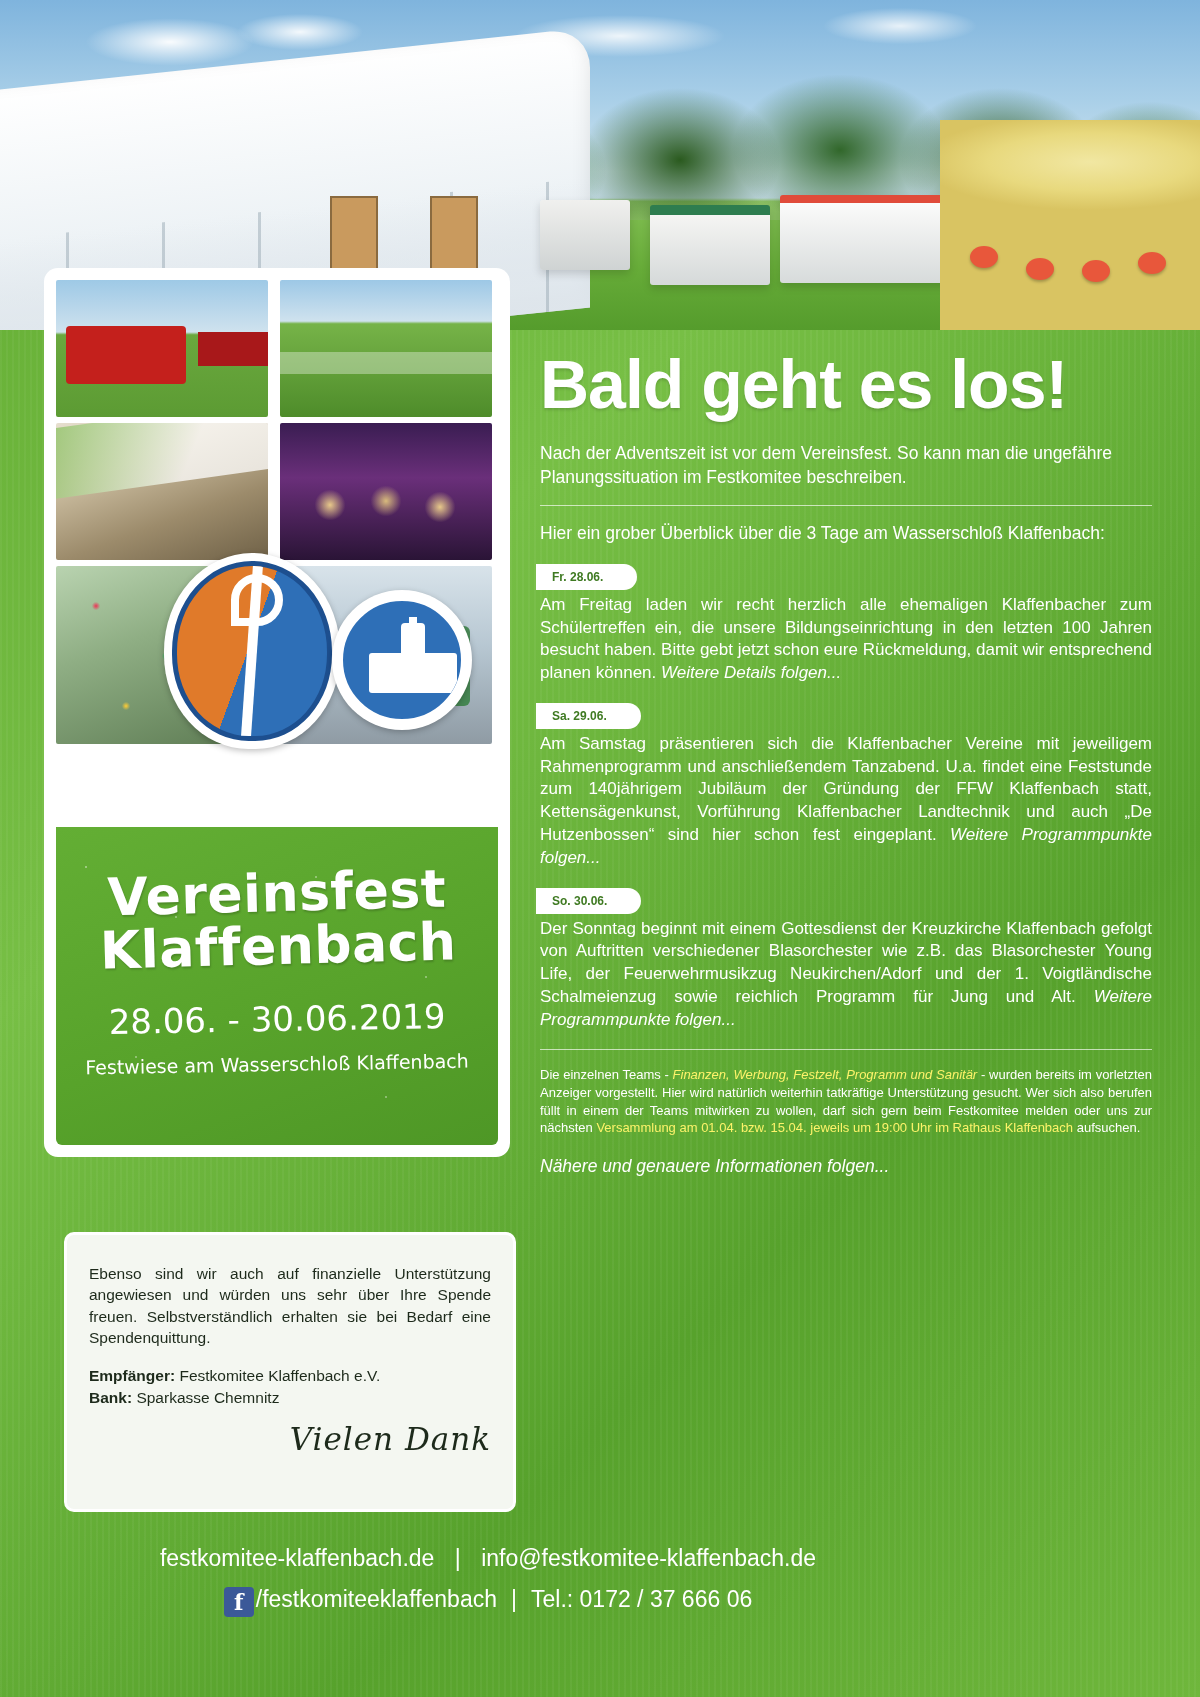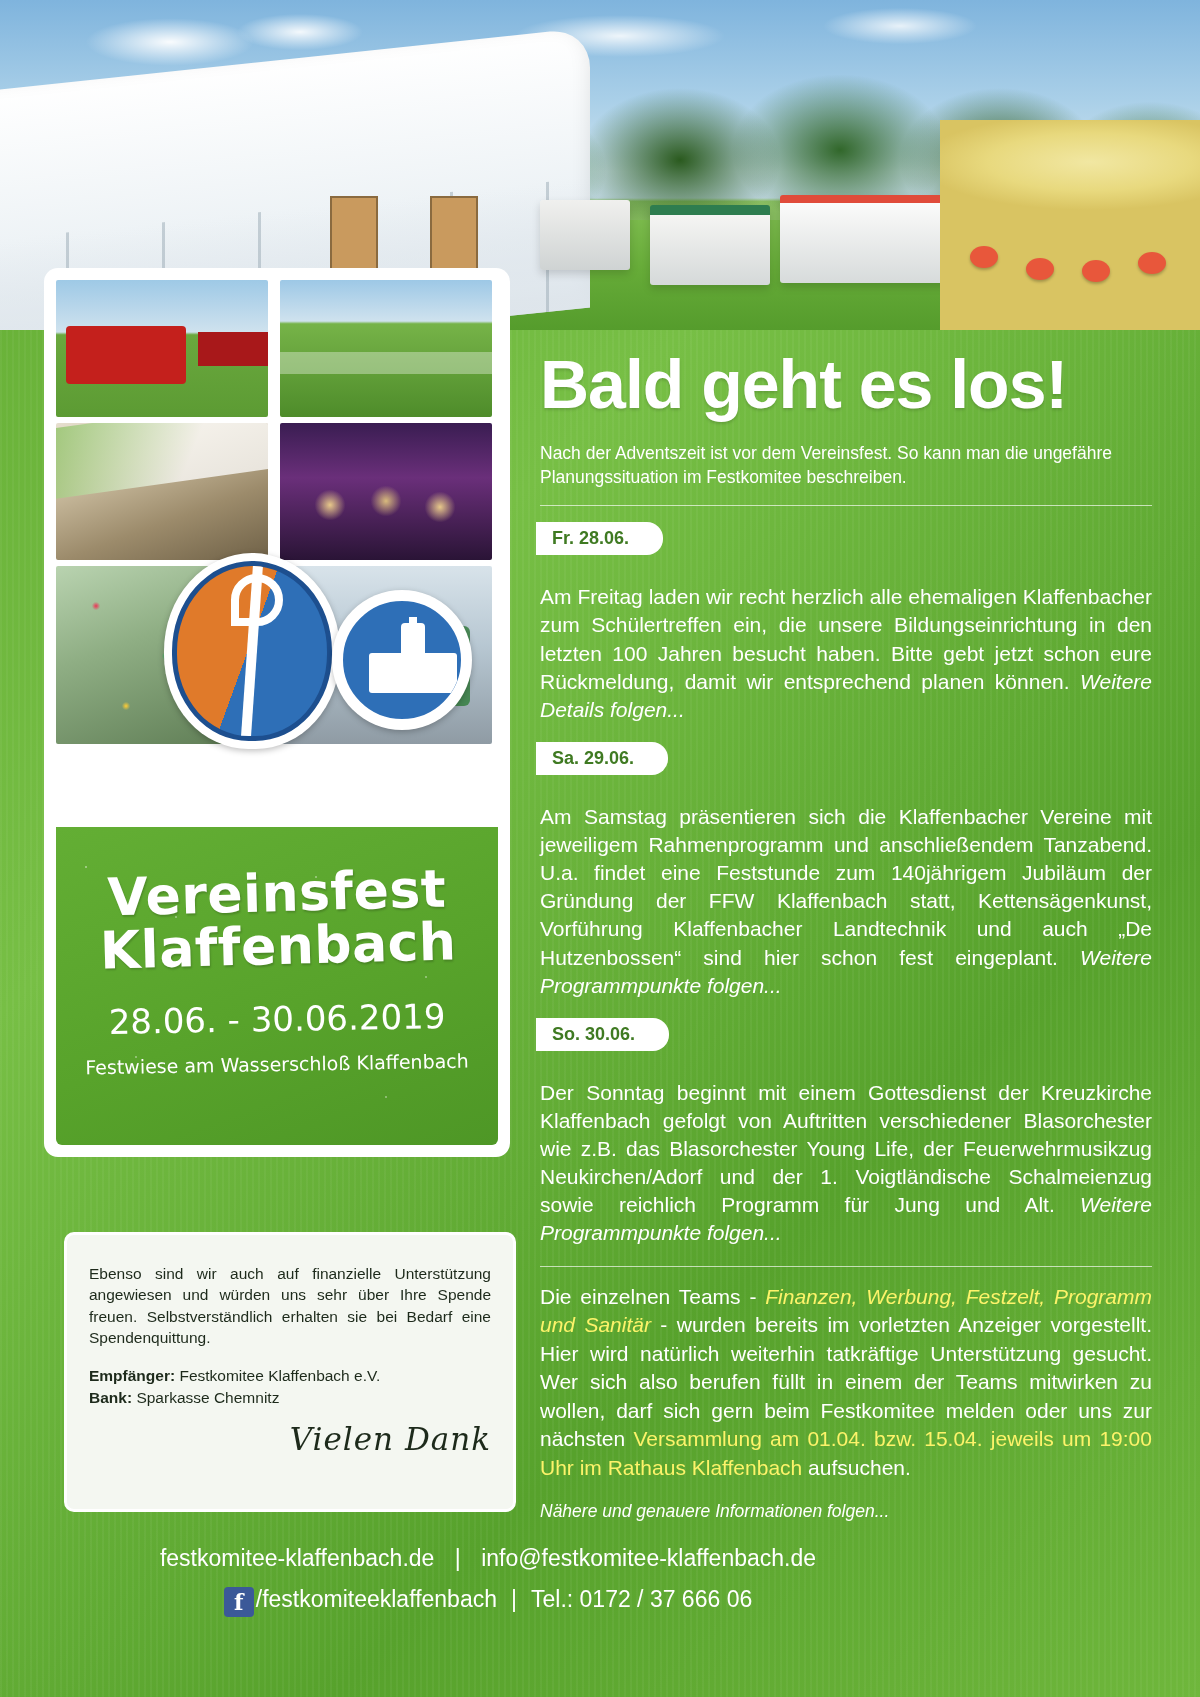--- a/index.html
+++ b/index.html
@@ -295,35 +295,35 @@
   .lead {
     font-size: 17.5px;
     line-height: 1.35;
     margin: 0 0 18px 0;
   }
   .day-badge {
     display: inline-block;
     background: #ffffff;
     color: #3f7a22;
     font-weight: 700;
-    font-size: 18px;
+    font-size: 12px;
     padding: 6px 34px 6px 16px;
     border-radius: 0 16px 16px 0;
     margin-left: -4px;
-    margin-bottom: 28px;
+    margin-bottom: 4px;
   }
   .day-text {
-    font-size: 21px;
+    font-size: 17px;
     line-height: 1.34;
     text-align: justify;
     margin: 0 0 18px 0;
   }
   .day-text i { font-style: italic; }
   .teams-text {
-    font-size: 21px;
+    font-size: 13px;
     line-height: 1.36;
     text-align: justify;
     margin: 0 0 18px 0;
   }
   .hl { color: #fdf36a; font-style: italic; }
   .hl2 { color: #fdf36a; }
   .closing {
     font-size: 17.5px;
     font-style: italic;
     line-height: 1.35;
@@ -405,20 +405,21 @@
     <span>/festkomiteeklaffenbach</span>
     <span style="padding:0 14px;">|</span>
     <span>Tel.: 0172 / 37 666 06</span>
   </div>
 </div>
 
 <div class="right-col">
   <h1 class="headline">Bald geht es los!</h1>
   <p class="intro">Nach der Adventszeit ist vor dem Vereinsfest. So kann man die ungefähre Planungssituation im Festkomitee beschreiben.</p>
   <div class="divider"></div>
+  <p class="lead">Hier ein grober Überblick über die 3 Tage am Wasserschloß Klaffenbach:</p>
 
   <div class="day-badge">Fr. 28.06.</div>
   <p class="day-text"><span>Am Freitag laden wir recht herzlich alle ehemaligen Klaffenbacher zum Schülertreffen ein, die unsere Bildungseinrichtung in den letzten 100 Jahren besucht haben. Bitte gebt jetzt schon eure Rückmeldung, damit wir entsprechend planen können. </span><i>Weitere Details folgen...</i></p>
 
   <div class="day-badge">Sa. 29.06.</div>
   <p class="day-text"><span>Am Samstag präsentieren sich die Klaffenbacher Vereine mit jeweiligem Rahmenprogramm und anschließendem Tanzabend. U.a. findet eine Feststunde zum 140jährigem Jubiläum der Gründung der FFW Klaffenbach statt, Kettensägenkunst, Vorführung Klaffenbacher Landtechnik und auch „De Hutzenbossen“ sind hier schon fest eingeplant. </span><i>Weitere Programmpunkte folgen...</i></p>
 
   <div class="day-badge">So. 30.06.</div>
   <p class="day-text"><span>Der Sonntag beginnt mit einem Gottesdienst der Kreuzkirche Klaffenbach gefolgt von Auftritten verschiedener Blasorchester wie z.B. das Blasorchester Young Life, der Feuerwehrmusikzug Neukirchen/Adorf und der 1. Voigtländische Schalmeienzug sowie reichlich Programm für Jung und Alt. </span><i>Weitere Programmpunkte folgen...</i></p>
 

